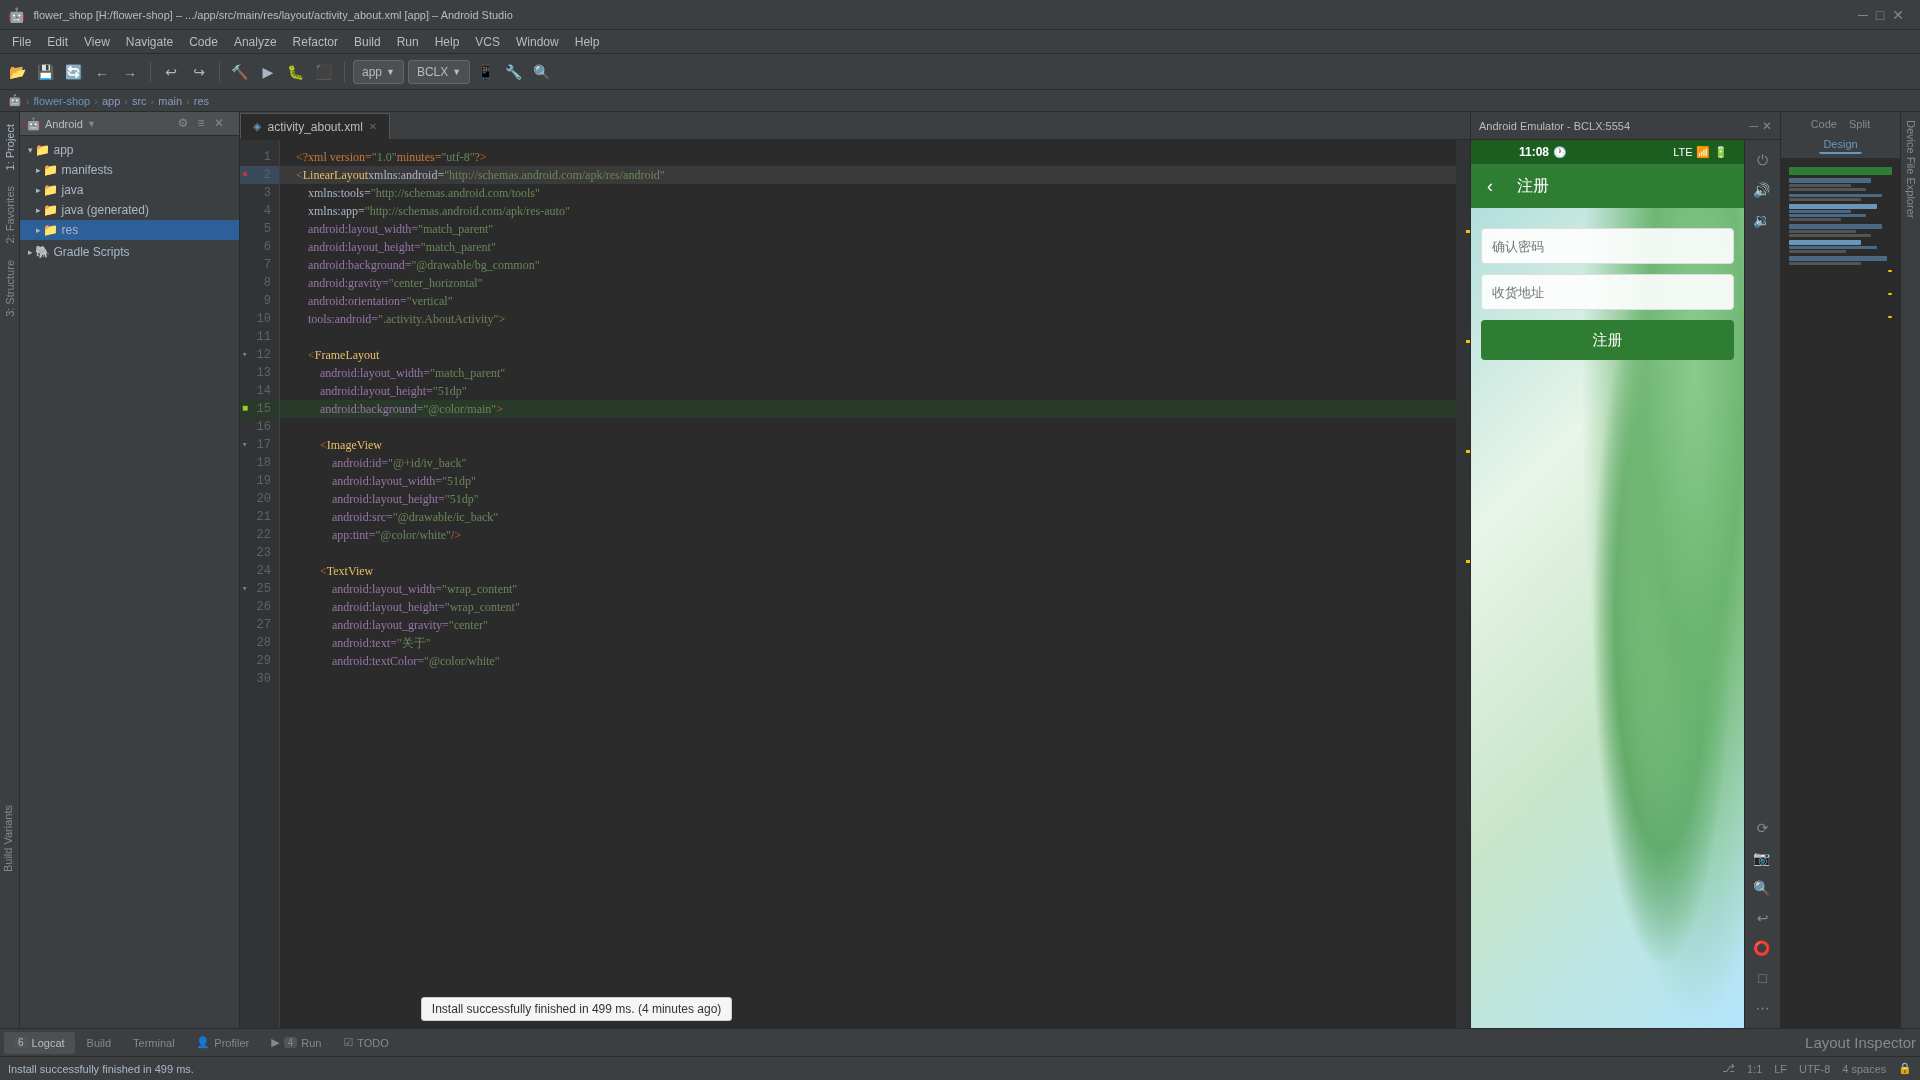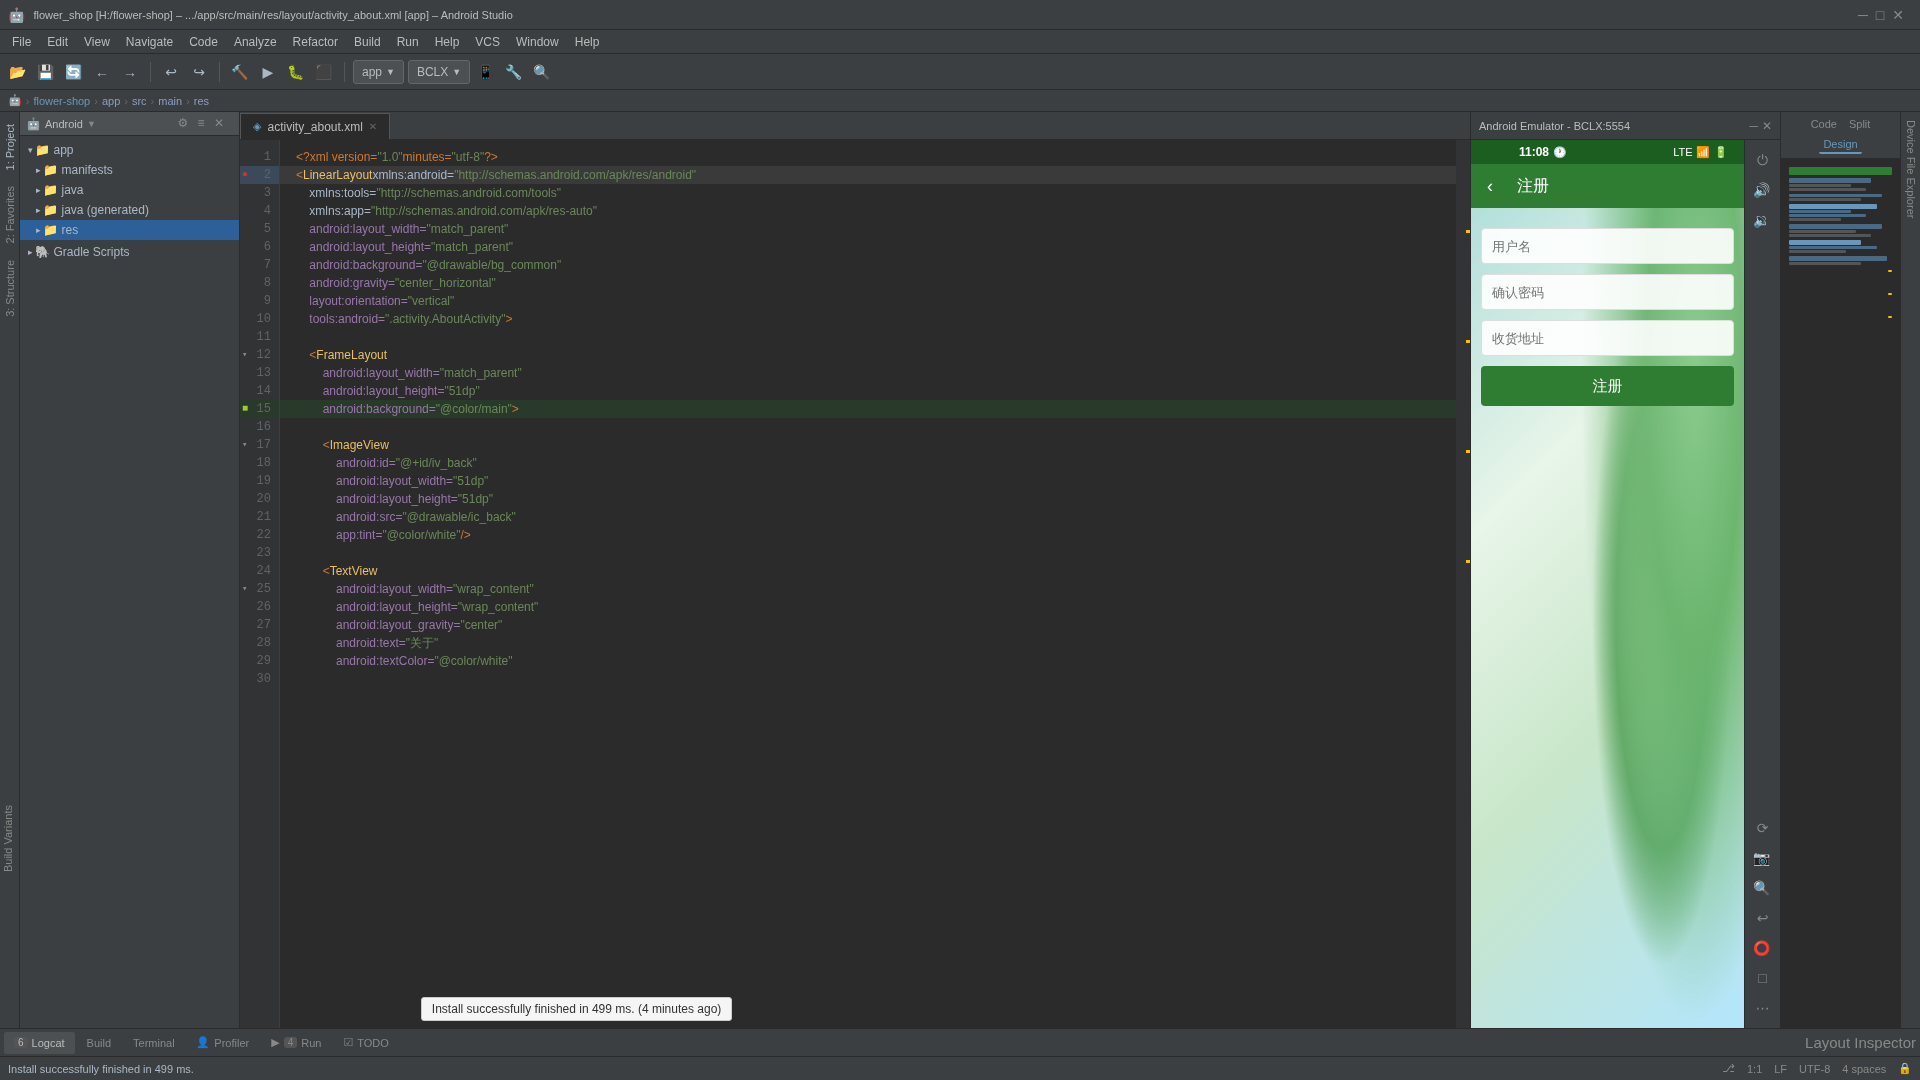--- a/index.html
+++ b/index.html
@@ -218,21 +218,21 @@
       height: 18px;
       line-height: 18px;
       display: flex;
       align-items: center;
       justify-content: flex-end;
       position: relative;
     }
     .code-content {
       flex: 1;
       padding: 8px 0;
-      font-family: Liberation Sans, sans-serif;
+      font-family: Liberation Serif, serif;
       font-size: 12px;
       line-height: 18px;
     }
     .code-line {
       height: 18px;
       padding: 0 16px;
       white-space: nowrap;
       display: flex;
       align-items: center;
     }
@@ -739,21 +739,21 @@
         <div class="code-line">
           &nbsp;&nbsp;&nbsp;&nbsp;<span class="xml-purple">android:layout_height=</span><span class="xml-value">"match_parent"</span>
         </div>
         <div class="code-line">
           &nbsp;&nbsp;&nbsp;&nbsp;<span class="xml-purple">android:background=</span><span class="xml-value">"@drawable/bg_common"</span>
         </div>
         <div class="code-line">
           &nbsp;&nbsp;&nbsp;&nbsp;<span class="xml-purple">android:gravity=</span><span class="xml-value">"center_horizontal"</span>
         </div>
         <div class="code-line">
-          &nbsp;&nbsp;&nbsp;&nbsp;<span class="xml-purple">layout:orientation=</span><span class="xml-value">"vertical"</span>
+          &nbsp;&nbsp;&nbsp;&nbsp;<span class="xml-purple">android:orientation=</span><span class="xml-value">"vertical"</span>
         </div>
         <div class="code-line">
           &nbsp;&nbsp;&nbsp;&nbsp;<span class="xml-purple">tools:android=</span><span class="xml-value">".activity.AboutActivity"</span><span class="xml-punct">&gt;</span>
         </div>
         <div class="code-line">&nbsp;</div>
         <div class="code-line">
           &nbsp;&nbsp;&nbsp;&nbsp;<span class="xml-punct">&lt;</span><span class="xml-tag">FrameLayout</span>
         </div>
         <div class="code-line">
           &nbsp;&nbsp;&nbsp;&nbsp;&nbsp;&nbsp;&nbsp;&nbsp;<span class="xml-purple">android:layout_width=</span><span class="xml-value">"match_parent"</span>
@@ -837,21 +837,20 @@
         <div class="phone-toolbar">
           <span class="phone-toolbar .back-arrow" style="font-size:18px; cursor:pointer; margin-right:8px;">‹</span>
           <span class="phone-toolbar .screen-title" style="flex:1; text-align:center; font-size:16px; color:white; font-weight:500;">注册</span>
         </div>
 
         <div class="phone-body">
           <div class="phone-bg"></div>
           <div class="phone-bg-tree"></div>
 
           <div class="form-container">
-            <input class="form-input" type="text" placeholder="用户名" style="">
             <input class="form-input" type="password" placeholder="确认密码" style="">
             <input class="form-input" type="text" placeholder="收货地址" style="">
             <div class="form-btn">注册</div>
           </div>
         </div>
       </div>
 
       <div class="emulator-side-controls">
         <div class="emu-ctrl-btn">⏻</div>
         <div class="emu-ctrl-btn">🔊</div>

